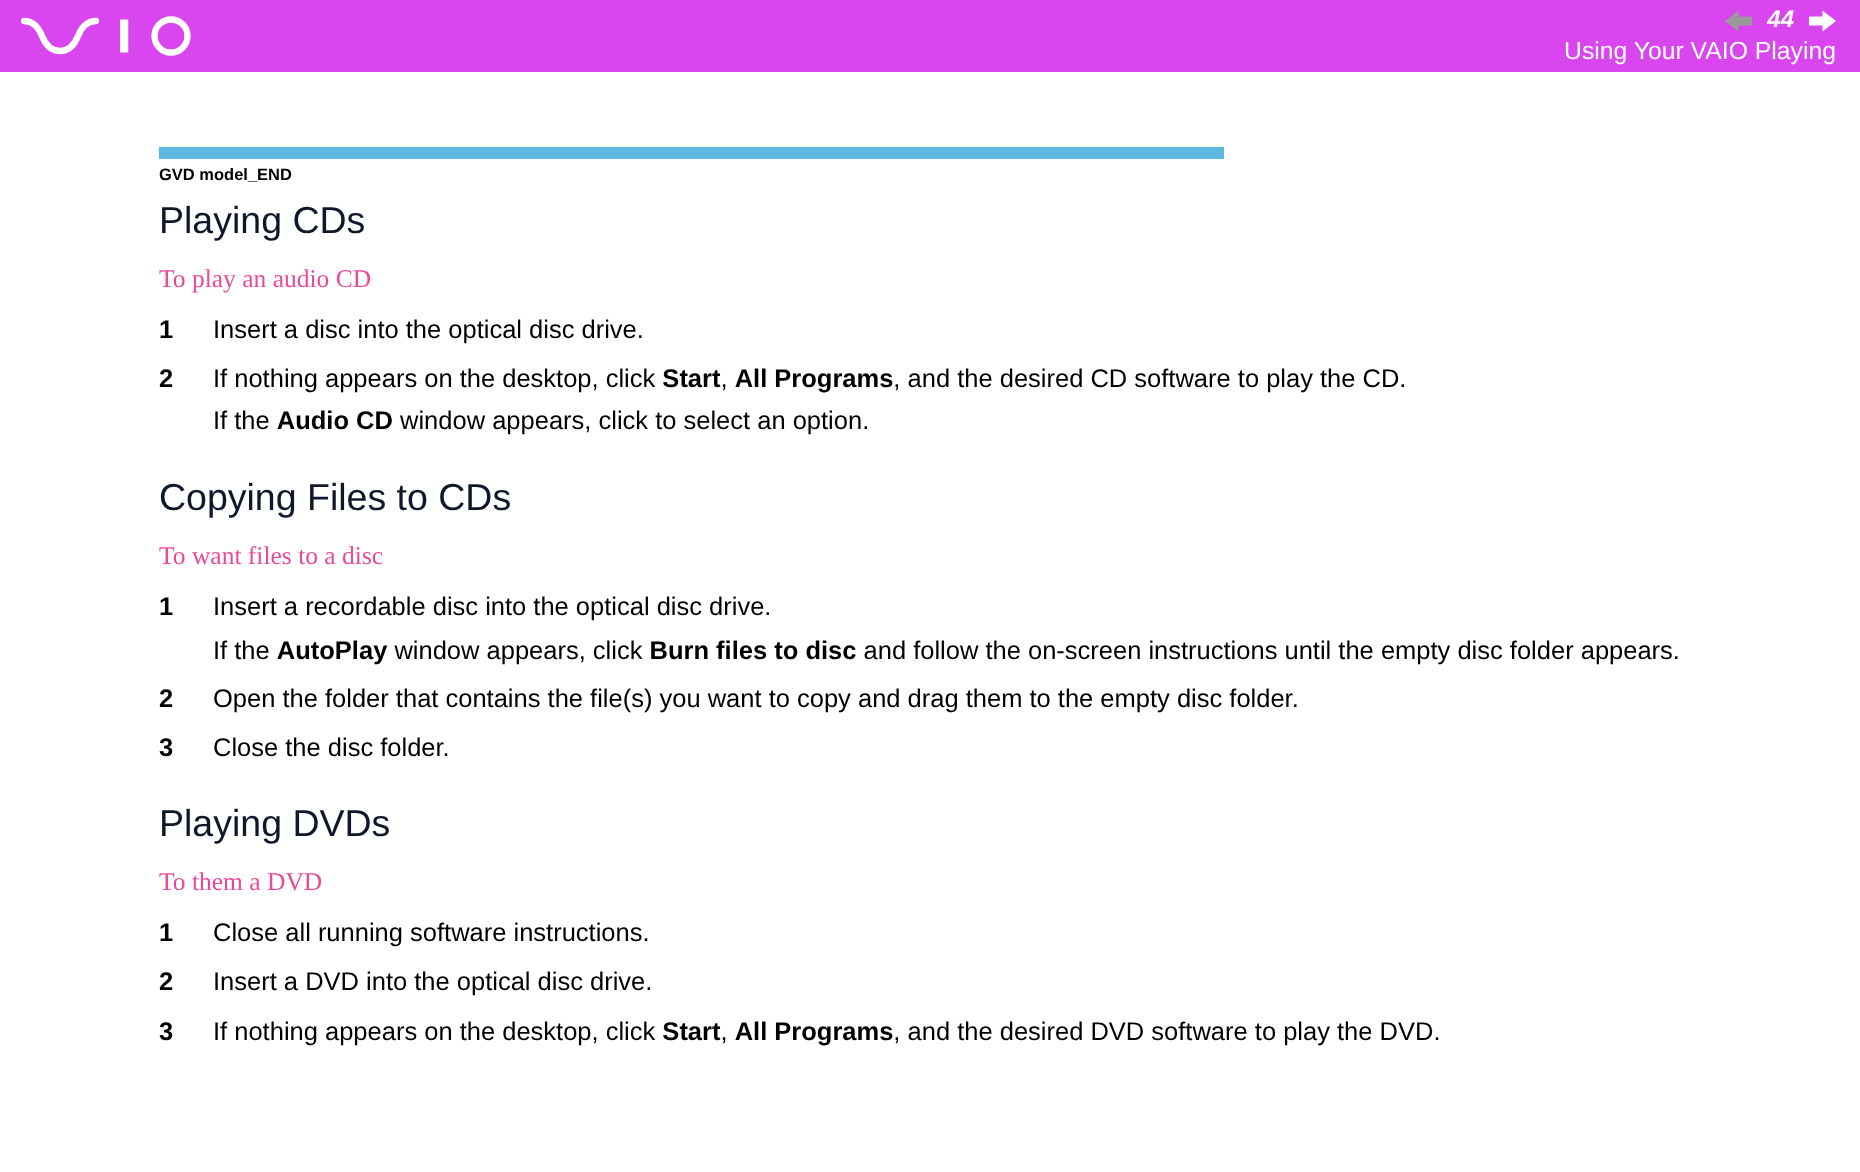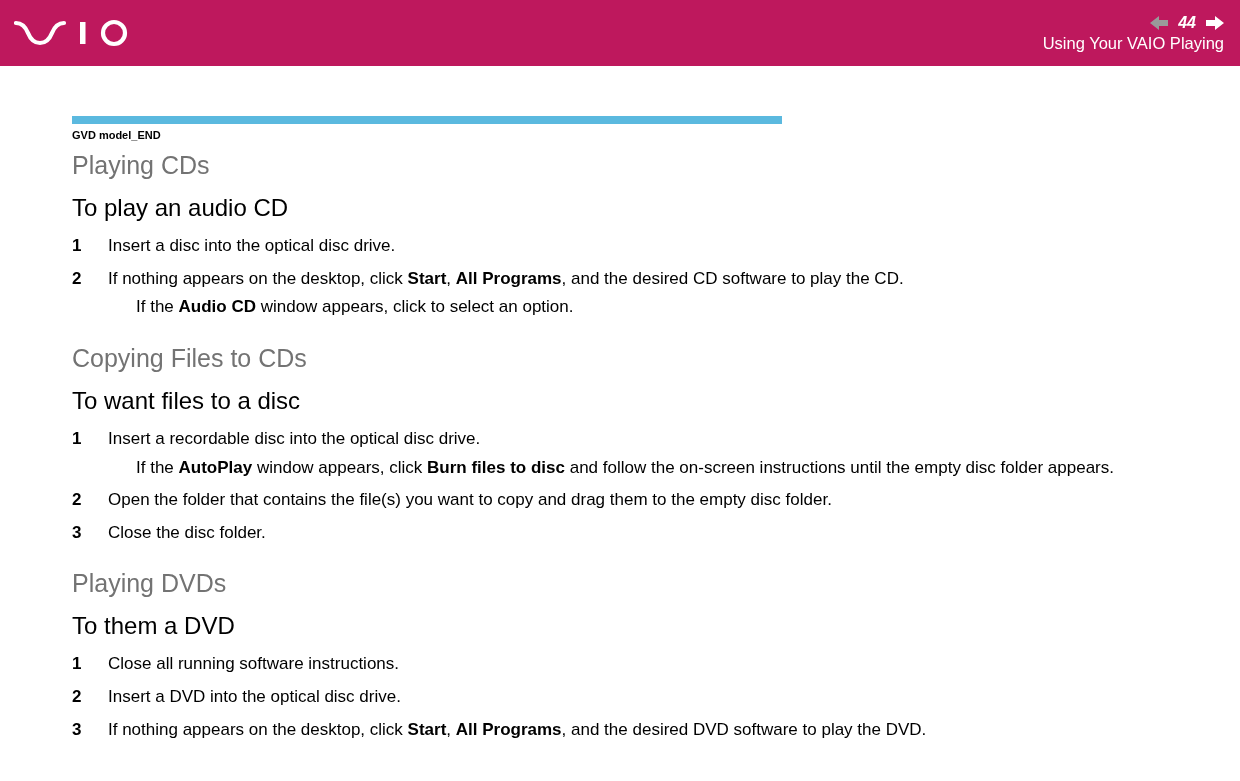--- a/index.html
+++ b/index.html
@@ -3,23 +3,23 @@
   <meta charset="utf-8">
   <style>
     * { margin: 0; padding: 0; box-sizing: border-box; }
     body {
       width: 1240px;
       font-family: Arial, Helvetica, sans-serif;
       color: #000;
       background: #fff;
     }
     .header-bar {
-      background: #be185d;
+      background: #d946ef;
       color: #fff;
-      height: 66px;
+      height: 48px;
       display: flex;
       align-items: center;
       justify-content: space-between;
       padding: 0 16px 0 14px;
     }
     .vaio-logo {
       display: flex;
       align-items: center;
       gap: 3px;
       height: 100%;
@@ -39,45 +39,46 @@
       font-style: italic;
       font-weight: bold;
       font-size: 16px;
     }
     .nav-arrow { display: inline-flex; align-items: center; }
     .header-breadcrumb {
       font-size: 16.5px;
       font-weight: 400;
     }
     .content {
-      padding: 50px 56px 30px 72px;
+      padding: 50px 56px 30px 106px;
     }
     .tag-row { margin-bottom: 8px; }
     .tag-bar {
       height: 8px;
       width: 710px;
       background: #5bb9df;
       margin-bottom: 5px;
     }
     .tag-label {
       font-size: 11px;
       font-weight: bold;
     }
     h2 {
-      color: #737373;
+      color: #0f172a;
       font-size: 25px;
       font-weight: normal;
       margin-top: 10px;
       margin-bottom: 14px;
     }
     h3 {
-      color: #000000;
-      font-size: 24px;
+      color: #ec4899;
+      font-size: 17px;
       font-weight: normal;
       margin-bottom: 12px;
+      font-family: Liberation Serif, serif;
     }
     .step-list {
       list-style: none;
       margin-bottom: 24px;
     }
     .step {
       display: flex;
       align-items: flex-start;
       font-size: 17px;
       line-height: 1.45;
@@ -85,21 +86,20 @@
     }
     .step-num {
       font-weight: bold;
       width: 36px;
       flex-shrink: 0;
     }
     .step-body { flex: 1; }
     .step-body b { font-weight: bold; }
     .step-sub {
       margin-top: 4px;
-      margin-left: 28px;
     }
   </style>
 </head>
 <body>
 
 <div class="header-bar">
   <div class="vaio-logo">
     <svg width="140" height="28" viewBox="0 0 140 28">
       <path d="M 2 4 Q 10 4 14 14 Q 18 24 26 24 Q 34 24 38 14 Q 42 4 50 4" stroke="#fff" stroke-width="4.2" fill="none" stroke-linecap="round"></path>
       <rect x="66" y="3" width="5.5" height="22" fill="#fff"></rect>

